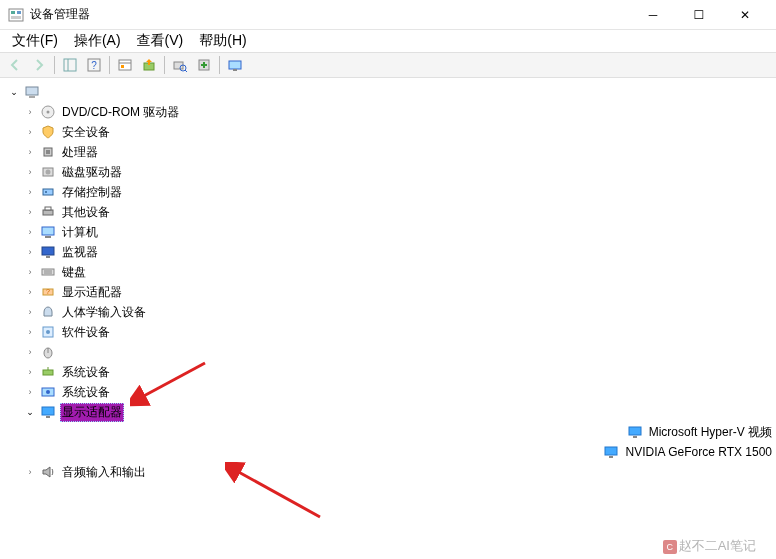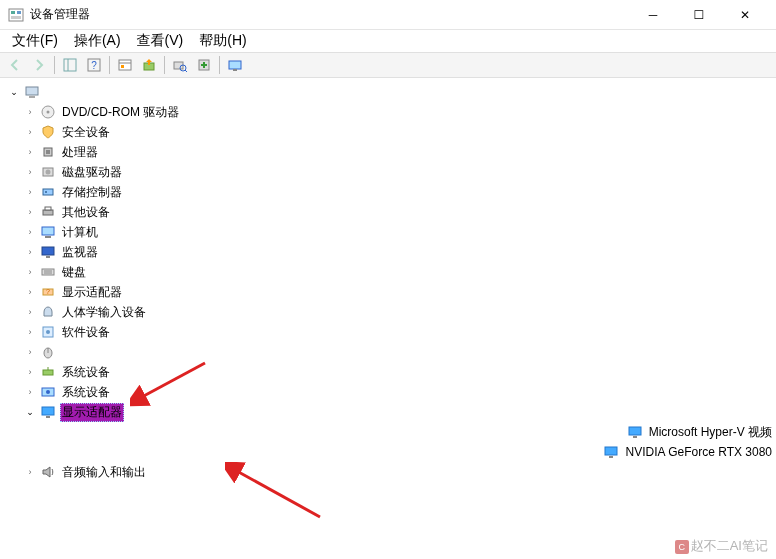--- a/index.html
+++ b/index.html
@@ -89,21 +89,21 @@
     .node-label.selected {
       background: #a21caf;
       border: 1px dotted #99d1ff;
       padding: 0 1px;
     }
     .indent-0 { padding-left: 4px; }
     .indent-1 { padding-left: 20px; }
     .indent-2 { padding-left: 40px; justify-content: flex-end; }
     .watermark {
       position: absolute;
-      bottom: 4px; right: 8px;
+      bottom: 4px; right: 20px;
       font-size: 13px;
       color: #b5b5b5;
     }
     .watermark-logo {
       display: inline-block;
       width: 14px; height: 14px;
       background: #d88;
       border-radius: 2px;
       vertical-align: middle;
       margin-right: 2px;
@@ -387,21 +387,21 @@
         <span class="node-label">Microsoft Hyper-V 视频</span>
       </div>
       <div class="tree-node indent-2">
         <span class="expander"></span>
         <span class="node-icon">
           <svg class="mini" viewBox="0 0 16 16">
             <rect x="2" y="3" width="12" height="8" fill="#4af" stroke="#27c"></rect>
             <rect x="6" y="12" width="4" height="2" fill="#888"></rect>
           </svg>
         </span>
-        <span class="node-label">NVIDIA GeForce RTX 3080</span>
+        <span class="node-label">NVIDIA GeForce RTX 1500</span>
       </div>
       <div class="tree-node indent-1">
         <span class="expander">›</span>
         <span class="node-icon">
           <svg class="mini" viewBox="0 0 16 16">
             <path d="M3 6 L6 6 L10 3 L10 13 L6 10 L3 10 Z" fill="#bbb" stroke="#666"></path>
             <path d="M12 5 C13 6 13 10 12 11" fill="none" stroke="#666"></path>
           </svg>
         </span>
         <span class="node-label">音频输入和输出</span>

